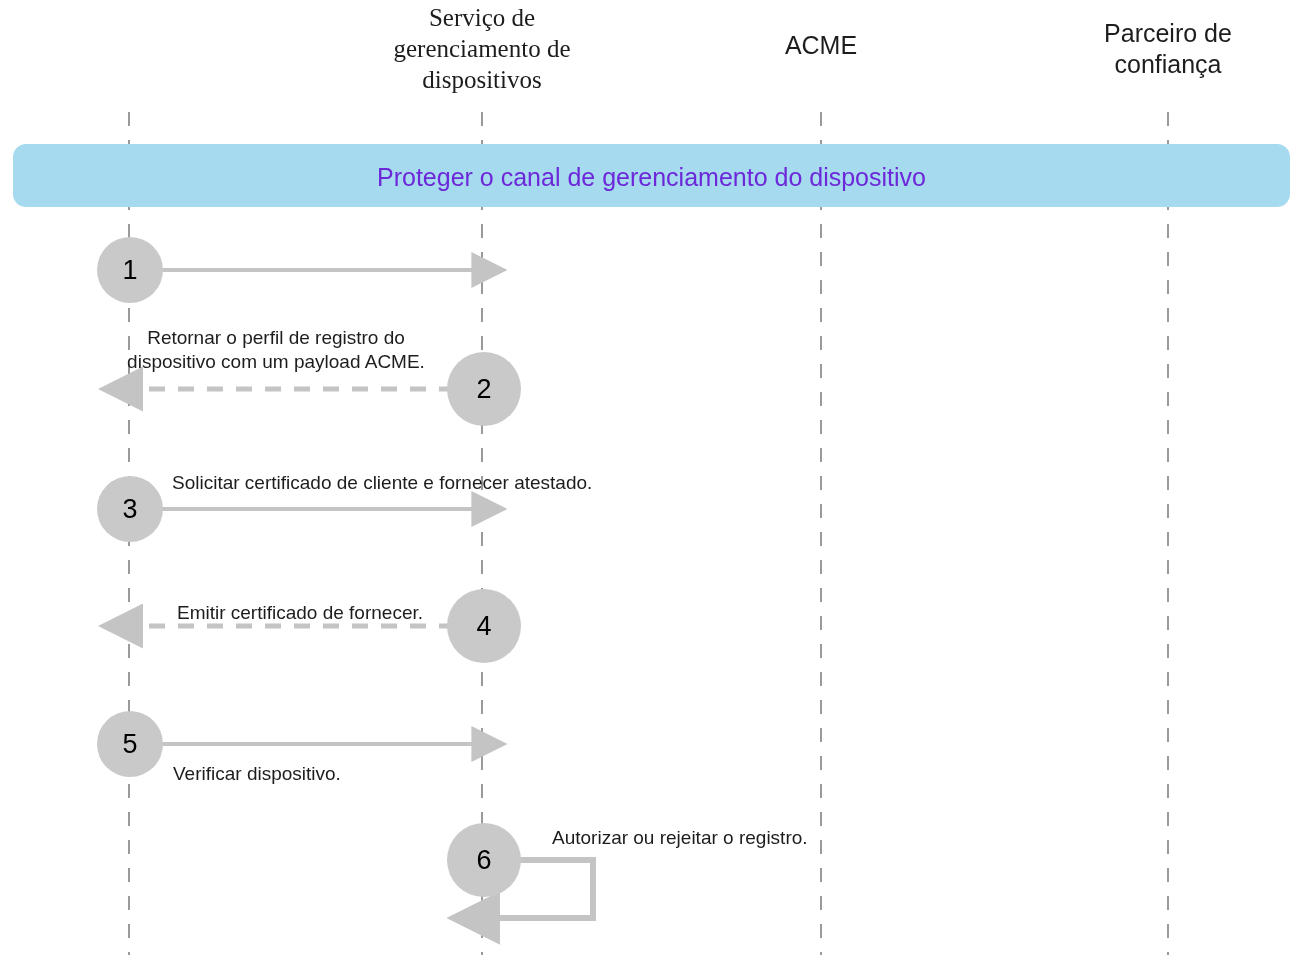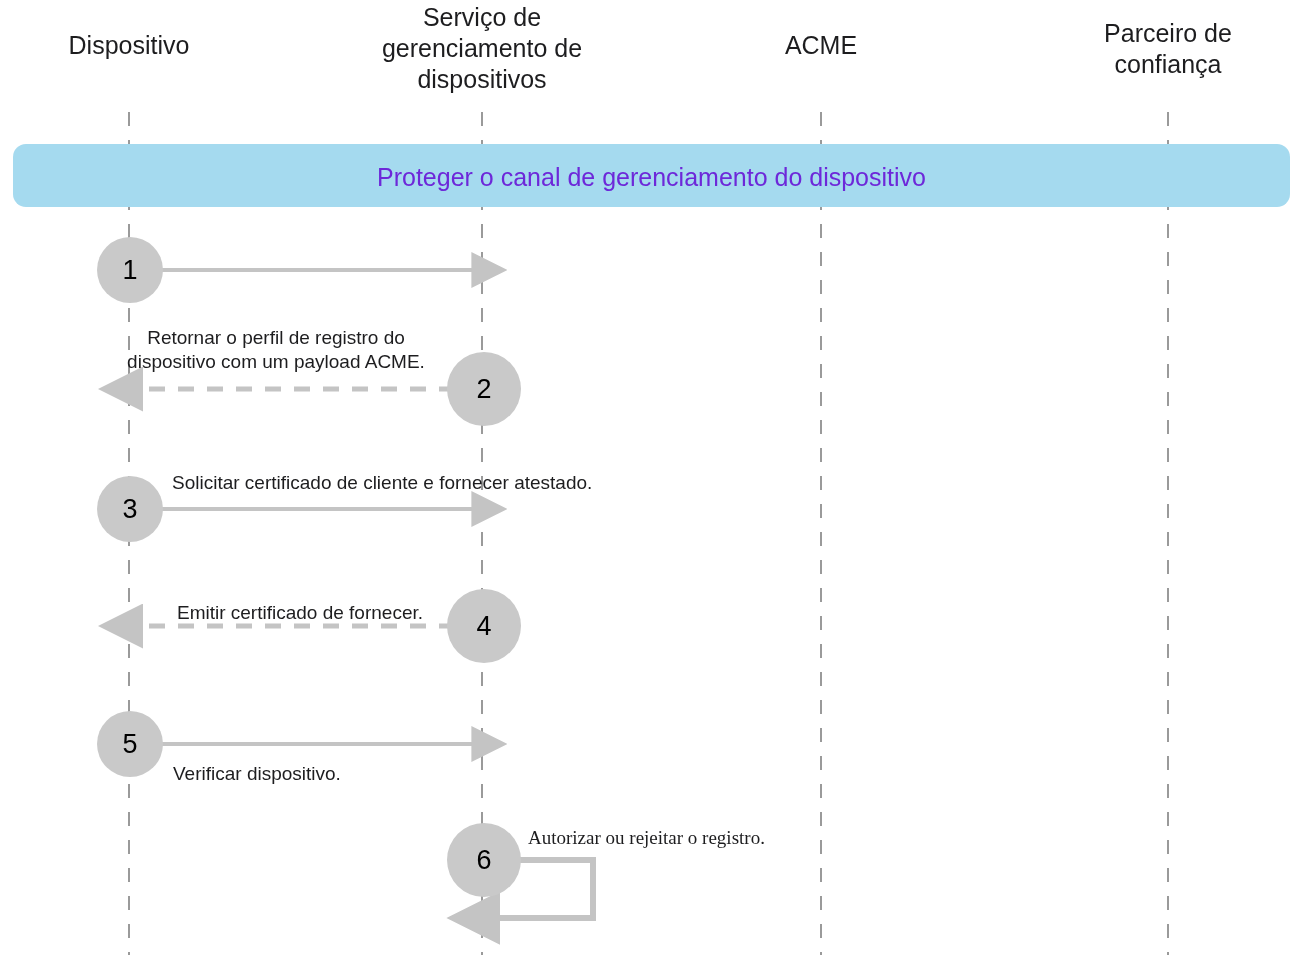--- a/index.html
+++ b/index.html
@@ -110,23 +110,22 @@
     </g>
 
     <circle cx="130" cy="270" r="33" fill="#c9c9c9"></circle>
     <circle cx="484" cy="389" r="37" fill="#c9c9c9"></circle>
     <circle cx="130" cy="509" r="33" fill="#c9c9c9"></circle>
     <circle cx="484" cy="626" r="37" fill="#c9c9c9"></circle>
     <circle cx="130" cy="744" r="33" fill="#c9c9c9"></circle>
     <circle cx="484" cy="860" r="37" fill="#c9c9c9"></circle>
   </svg>
 
-  <div class="col-header" style="left:4px; top:30px; width:250px;">Dispositivo</div>
 
-  <div class="col-header" style="left:342px; top:2px; width:280px;">Serviço de
+  <div class="col-header" style="left:342px; top:2px; width:280px;font-family:Liberation Serif, serif;">Serviço de
 gerenciamento de
 dispositivos</div>
 
   <div class="col-header" style="left:1048px; top:18px; width:240px;">Parceiro de
 confiança</div>
 
   <div class="col-header" style="left:701px; top:30px; width:240px;">ACME</div>
 
   <div class="banner-label" style="left:13px; top:162px; width:1277px;">Proteger o canal de gerenciamento do dispositivo</div>
 
@@ -140,15 +139,15 @@
 
   <div class="msg-label center" style="left:100px; top:326px; width:352px;">Retornar o perfil de registro do
 dispositivo com um payload ACME.</div>
 
   <div class="msg-label left" style="left:172px; top:471px; width:520px;">Solicitar certificado de cliente e fornecer atestado.</div>
 
   <div class="msg-label center" style="left:150px; top:601px; width:300px;">Emitir certificado de fornecer.</div>
 
   <div class="msg-label left" style="left:173px; top:714px; width:330px;margin-top:48px;">Verificar dispositivo.</div>
 
-  <div class="msg-label left" style="left:528px; top:826px; width:340px;font-family:Liberation Serif, serif;">Autorizar ou rejeitar o registro.</div>
+  <div class="msg-label left" style="left:552px; top:826px; width:340px;">Autorizar ou rejeitar o registro.</div>
 
 </div>
 
 </body></html>

